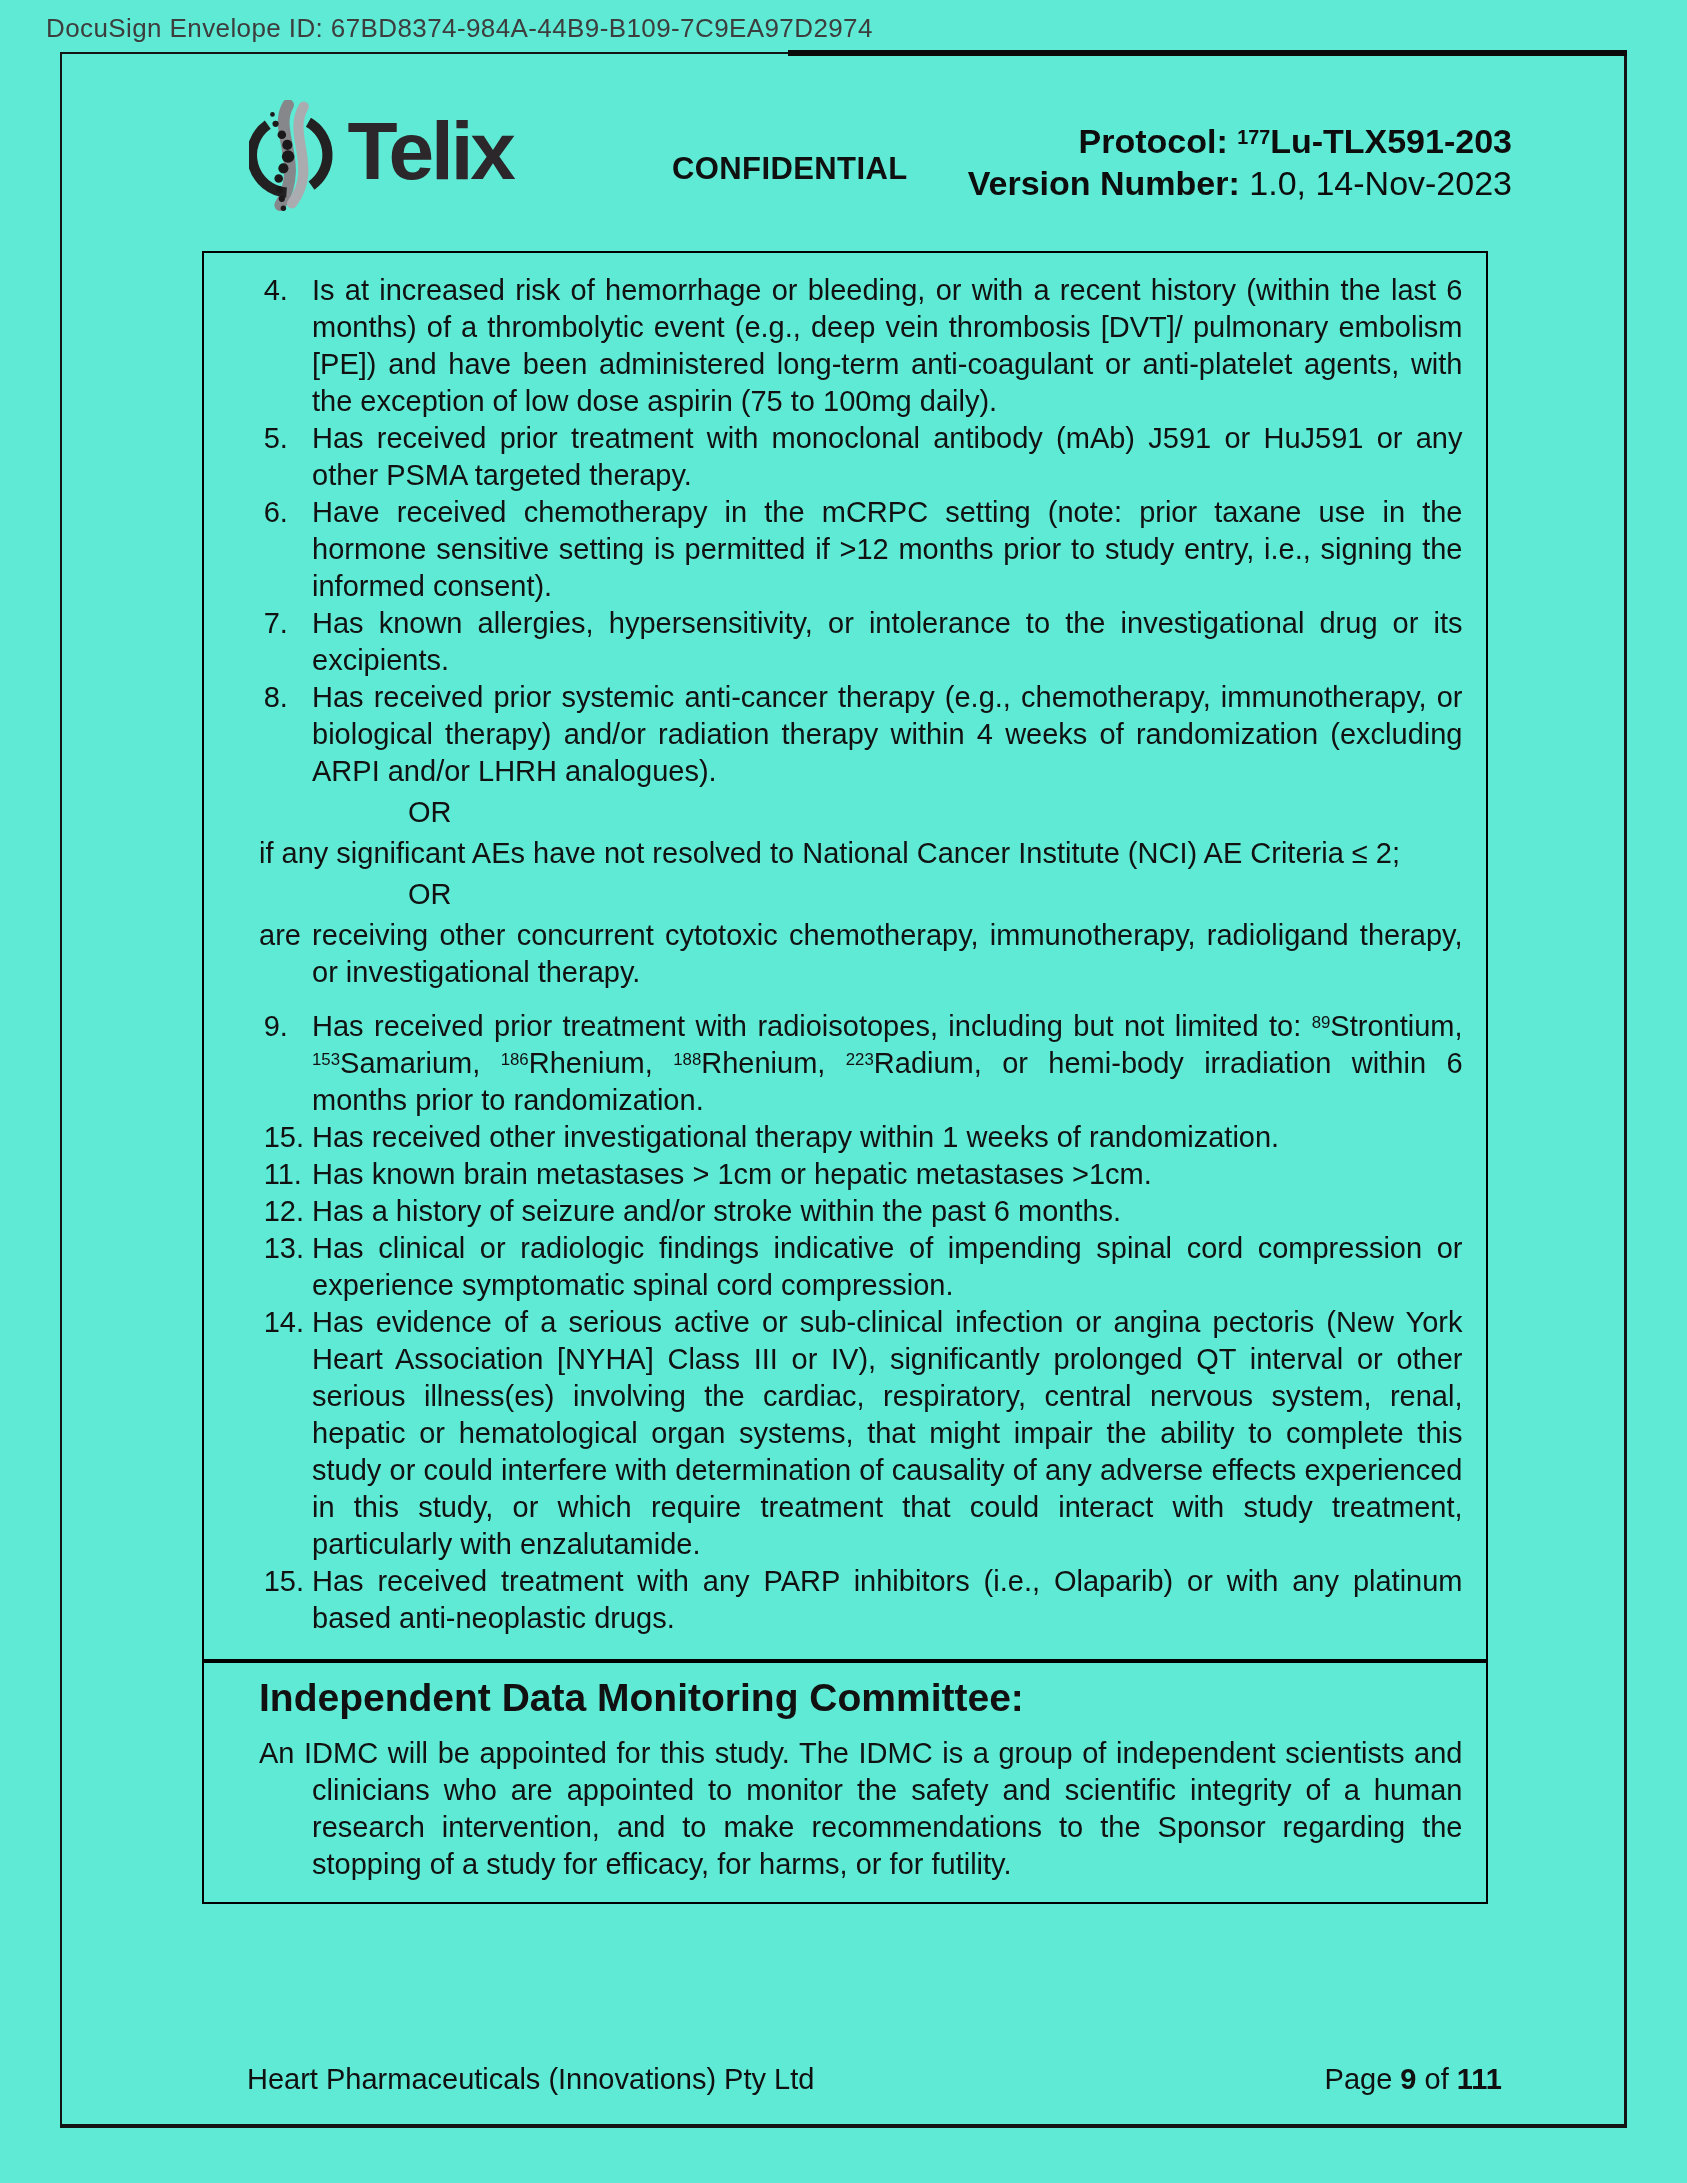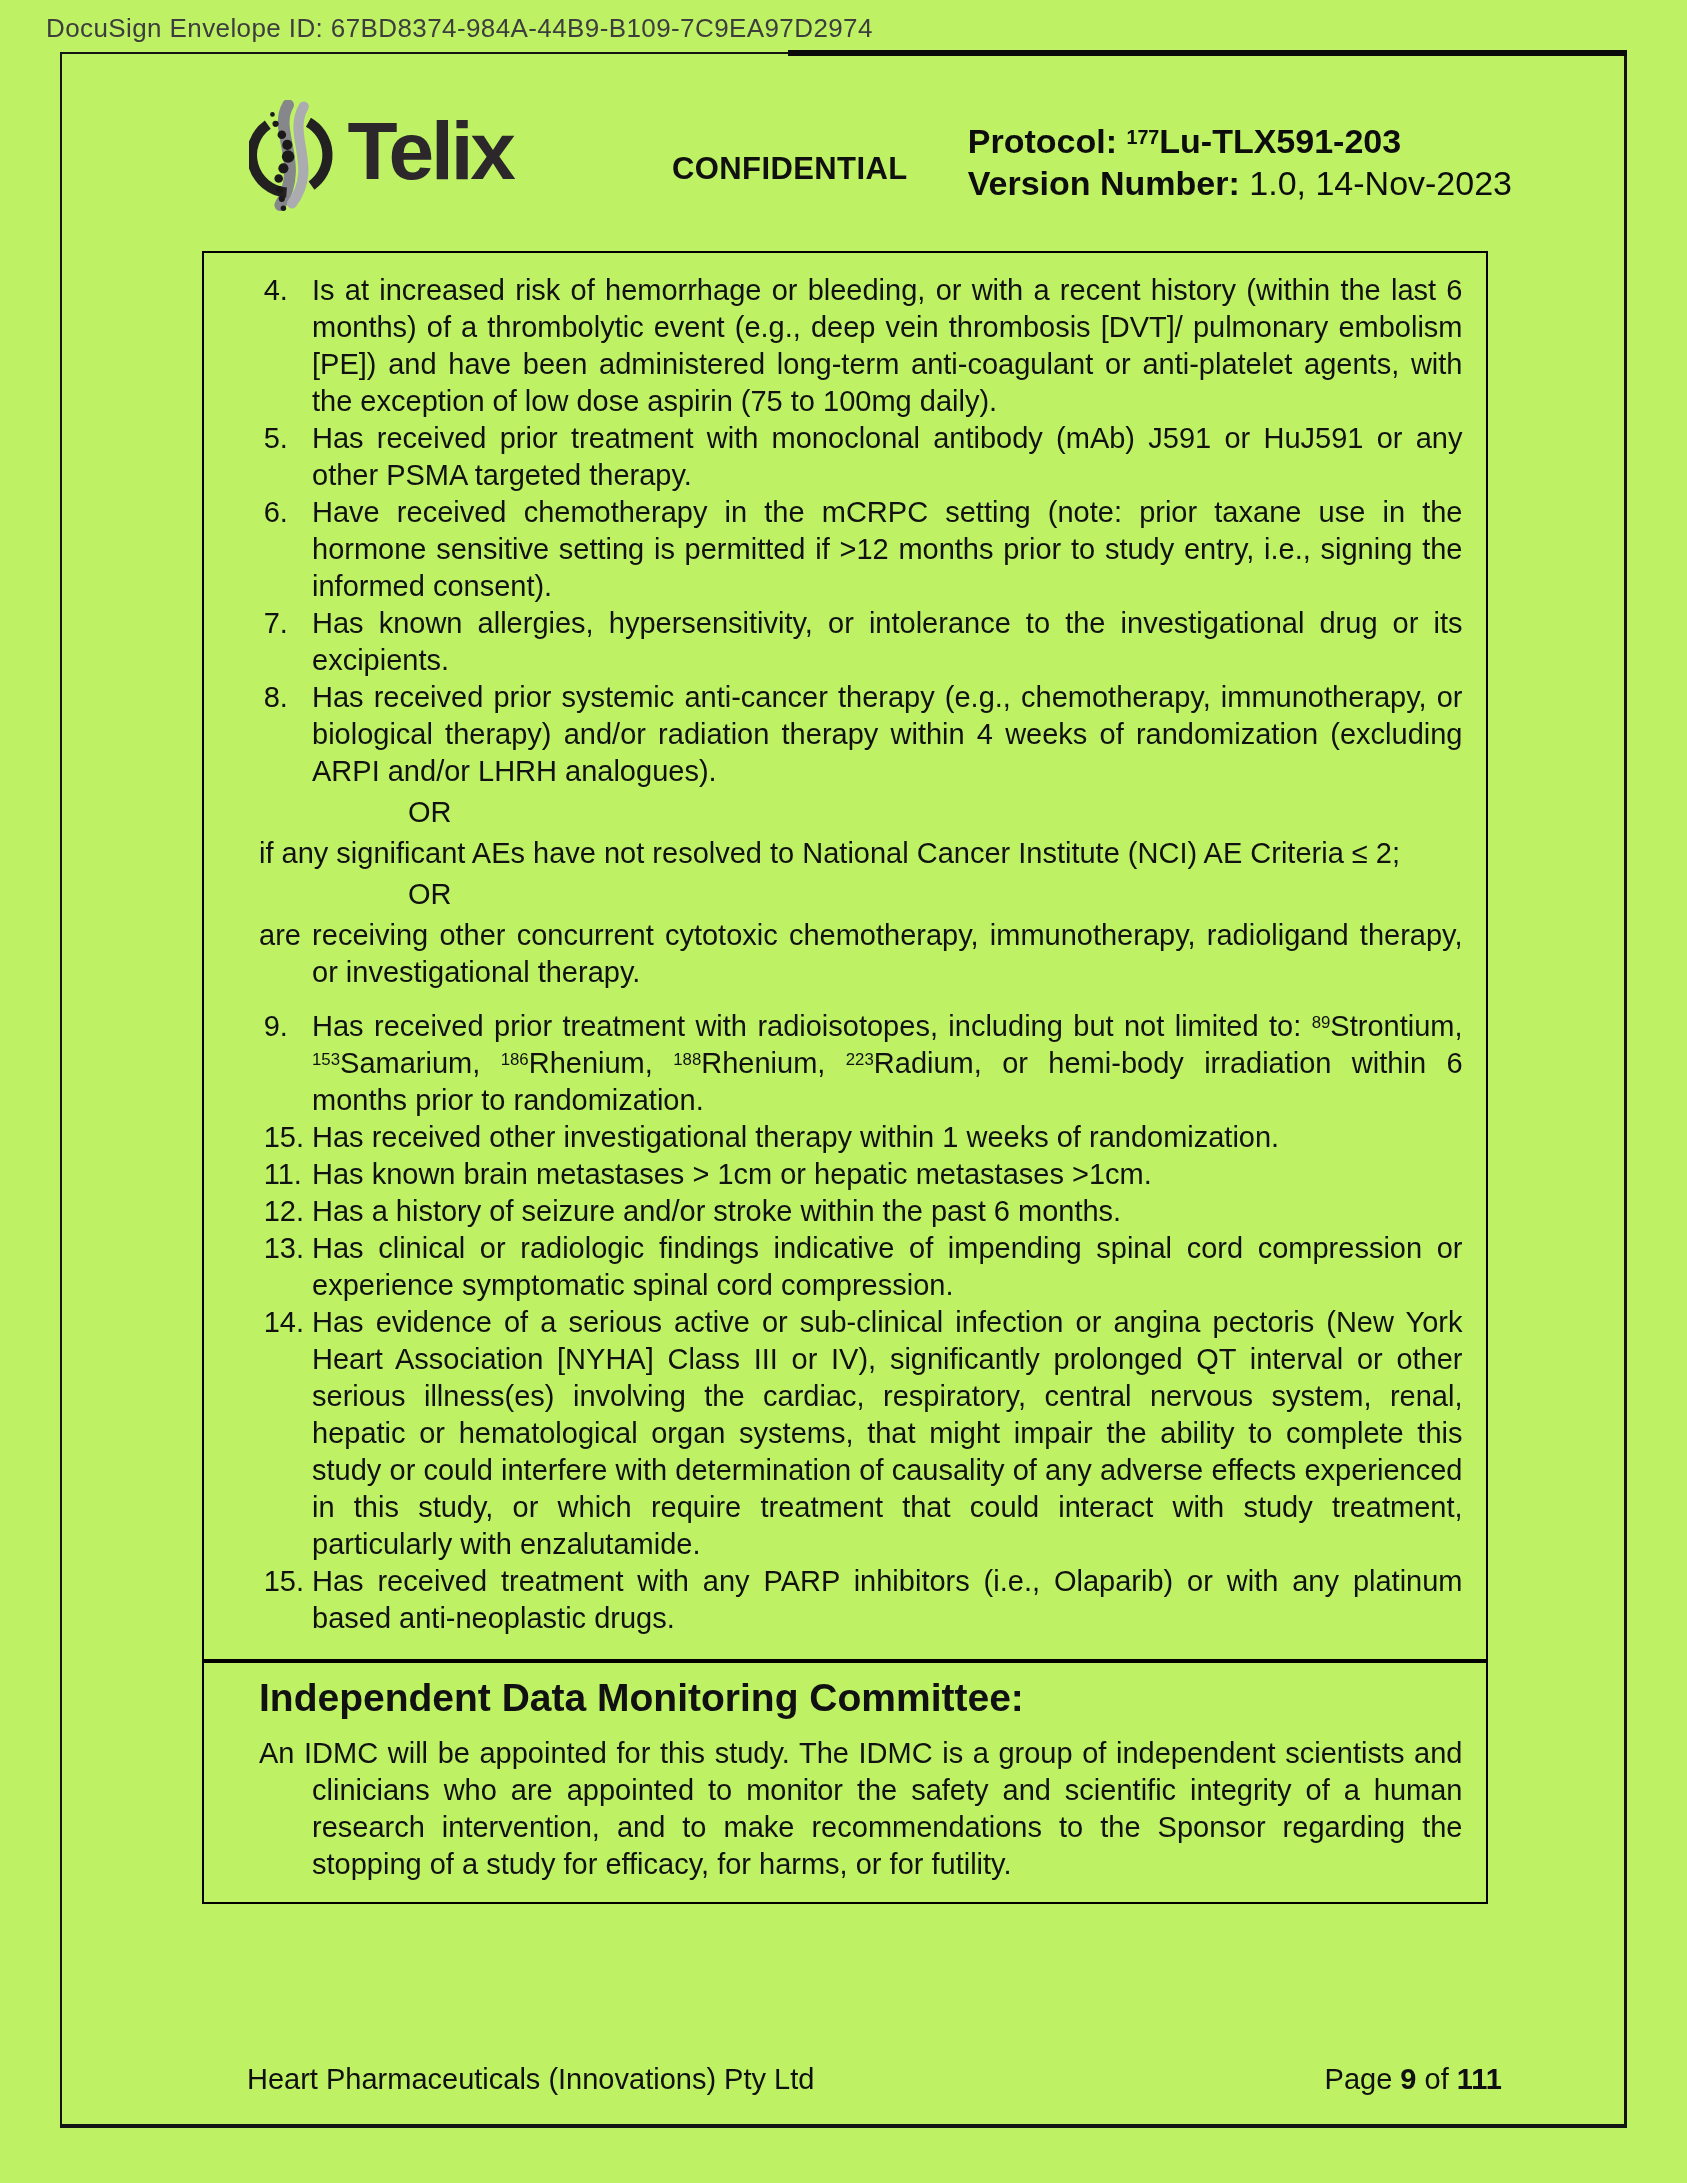--- a/index.html
+++ b/index.html
@@ -1,19 +1,19 @@
 <!DOCTYPE html>
 <html style="font-size:12.6px"><head>
 <meta charset="utf-8">
 <style>
   html,body{margin:0;padding:0;background:#ffffff;}
   .page{
     position:relative;
     width:1687px;height:2183px;
-    background:#bef264;
+    background:#5eead4;
     font-family:"Liberation Sans", sans-serif;
     color:#111111;
     overflow:hidden;
   }
   .docusign{
     position:absolute;left:46px;top:12.6px;
     font-size:26px;color:#3d3d3d;letter-spacing:0.4px;
     white-space:nowrap;
   }
   .frame{
@@ -39,21 +39,21 @@
     letter-spacing:-3.1px;margin-left:12.6px;
     transform:translateY(-6.3px);
   }
   .confidential{
     position:absolute;left:610px;top:97px;
     font-size:31px;font-weight:bold;color:#101010;
     letter-spacing:0.4px;white-space:nowrap;
   }
   .protocol-block{
     position:absolute;right:112px;top:66px;
-    font-size:34px;line-height:42px;color:#0d0d0d;
+    text-align:right;font-size:34px;line-height:42px;color:#0d0d0d;
     white-space:nowrap;
   }
   .protocol-block .b{font-weight:bold;}
   sup.iso{
     font-size:0.58em;line-height:0;
     position:relative;top:-0.45em;vertical-align:baseline;
   }
   
   .content-col{
     position:absolute;left:140px;top:197px;width:1286px;

